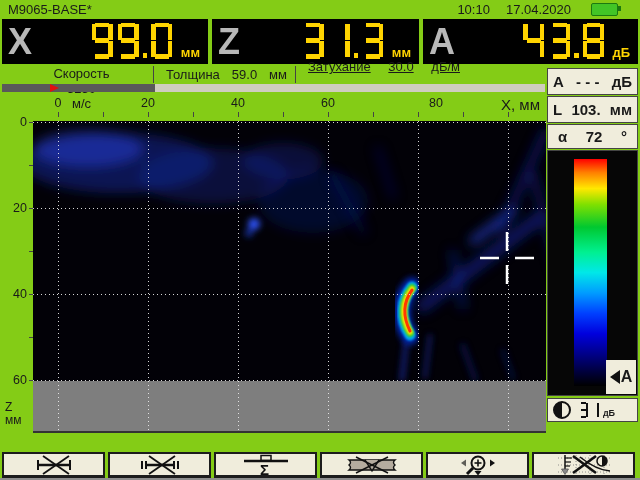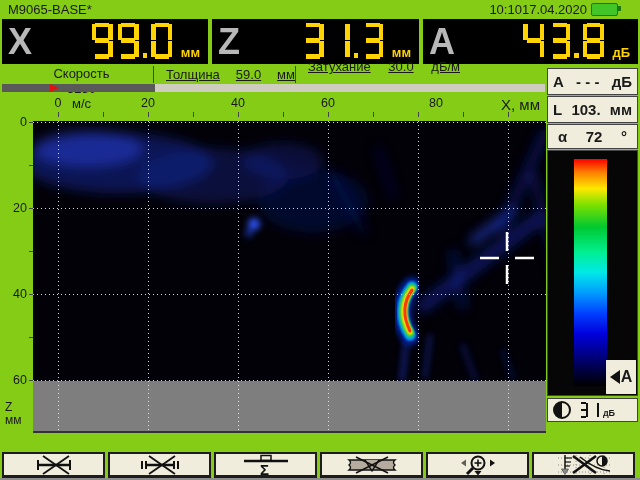--- a/index.html
+++ b/index.html
@@ -1,21 +1,21 @@
 <!DOCTYPE html>
 <html><head>
 <meta charset="utf-8">
 <style>
   html,body{margin:0;padding:0;background:#888;}
   .screen{position:relative;width:640px;height:480px;background:#84cc16;overflow:hidden;
           font-family:"Liberation Sans",sans-serif;color:#1a1a1a;}
   
   .topbar{position:absolute;left:0;top:0;width:640px;height:18px;display:flex;align-items:center;}
   .title{margin-left:8px;font-size:13px;}
-  .topright{position:absolute;right:0;top:0;height:18px;display:flex;align-items:center;gap:0;}
+  .topright{position:absolute;right:0;top:0;height:18px;display:flex;align-items:center;gap:16px;}
   .clock,.date{font-size:13px;}
   .battery{position:relative;width:25px;height:11px;background:#42c526;border:1px solid #1c7a10;
            border-radius:2px;margin-right:22px;margin-left:4px;}
   .battery i{position:absolute;right:-4px;top:2px;width:3px;height:5px;background:#1c7a10;display:block;}
   
   .readout{position:absolute;top:19px;height:45px;background:#000;display:flex;align-items:center;
            padding:0 8px 0 6px;box-sizing:border-box;}
   .r1{left:2px;width:206px;} .r2{left:212px;width:207px;} .r3{left:423px;width:215px;}
   .rlabel{font-size:36px;font-weight:bold;color:#b8b8b8;line-height:42px;}
   .runit{font-size:13px;font-weight:bold;color:#ffd400;align-self:flex-end;margin:0 0 4px 6px;}
@@ -31,21 +31,21 @@
   .sg-d{left:.18em;right:.18em;bottom:0;height:.22em;}
   .sg-f{left:0;top:.08em;width:.22em;height:.78em;}
   .sg-b{right:0;top:.08em;width:.22em;height:.78em;}
   .sg-e{left:0;bottom:.08em;width:.22em;height:.78em;}
   .sg-c{right:0;bottom:.08em;width:.22em;height:.78em;}
   .sdot{display:inline-block;width:.24em;height:.24em;background:currentColor;margin:0 .08em .04em;}
   
   .paramrow{position:absolute;left:2px;top:66px;width:543px;height:17px;display:flex;font-size:13px;}
   .pg{display:flex;justify-content:space-between;align-items:center;box-sizing:border-box;}
   .pg1{width:152px;padding:0 8px 0 16px;border-right:1.5px solid #444;flex-direction:column;}
-  .pg2{width:142px;padding:0 0 0 12px;border-right:1.5px solid #444;text-decoration:underline;}
+  .pg2{width:142px;padding:0 8px 0 12px;border-right:1.5px solid #444;}
   .pg3{width:168px;padding:0 4px 16px 12px;text-decoration:underline;}
   
   .progress{position:absolute;left:2px;top:84px;width:543px;height:8px;background:#cfcdbf;}
   .pfill{position:absolute;left:0;top:0;width:153px;height:8px;background:#595959;}
   .pmark{position:absolute;left:48px;top:0;width:0;height:0;border-left:9px solid #e01010;
          border-top:4px solid transparent;border-bottom:4px solid transparent;}
   
   .xt{position:absolute;top:96px;transform:translateX(-50%);font-size:12.5px;}
   .xaxis{position:absolute;left:540px;top:96px;transform:translateX(-100%);font-size:15px;white-space:nowrap;}
   .xticks{position:absolute;left:58px;top:112px;width:452px;height:5px;

